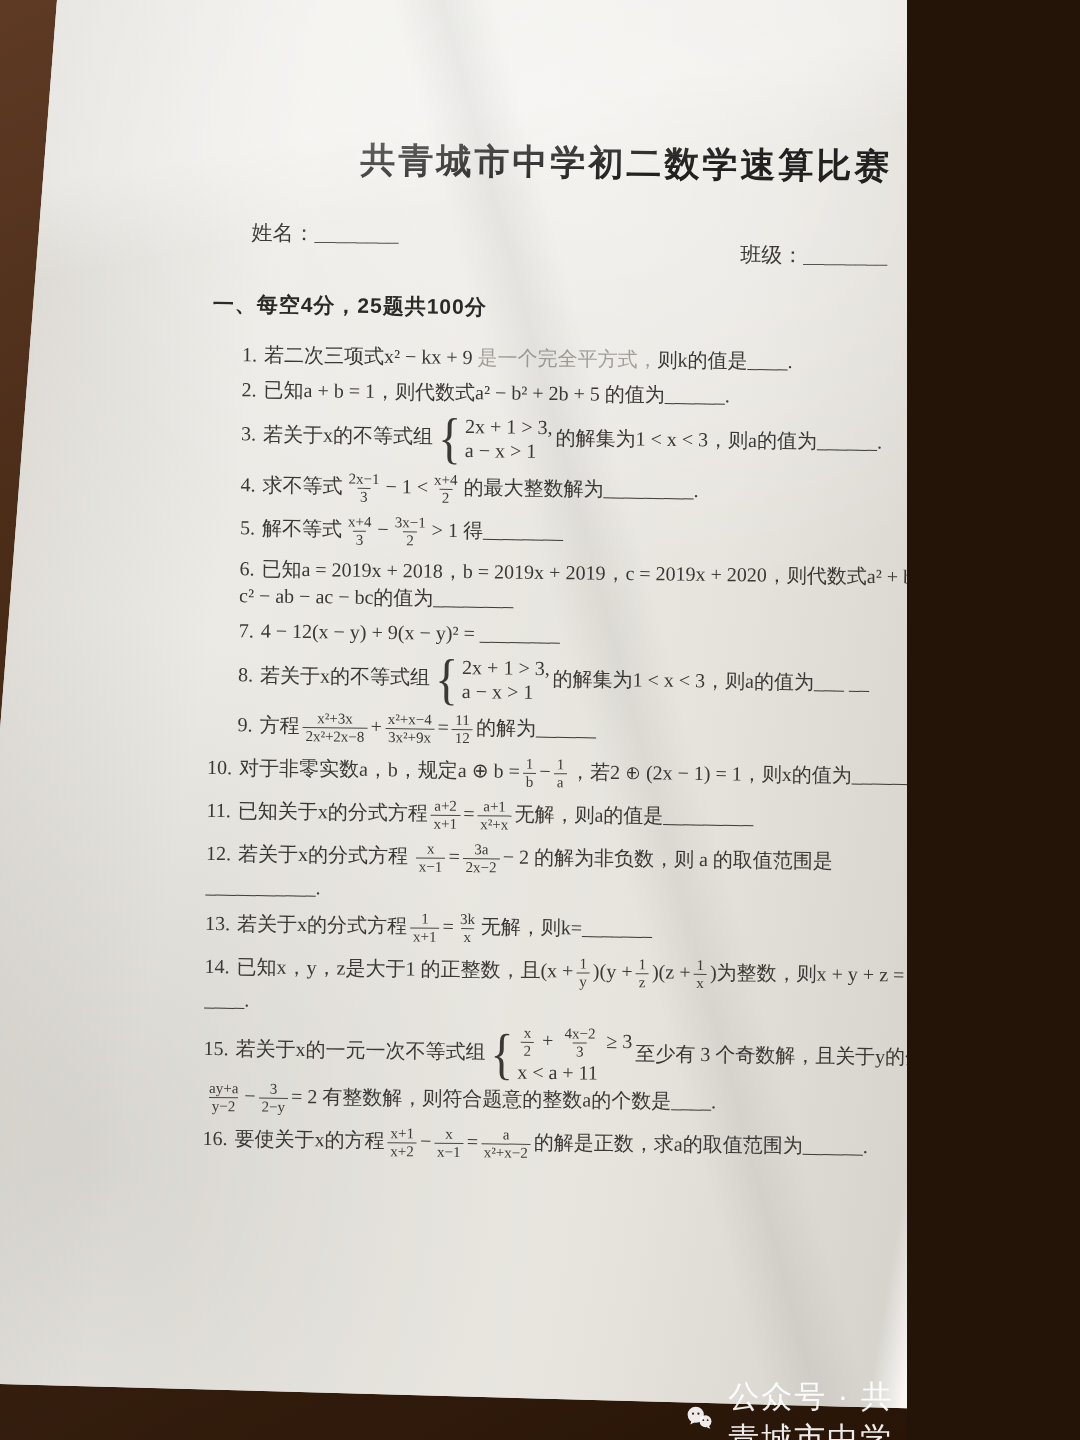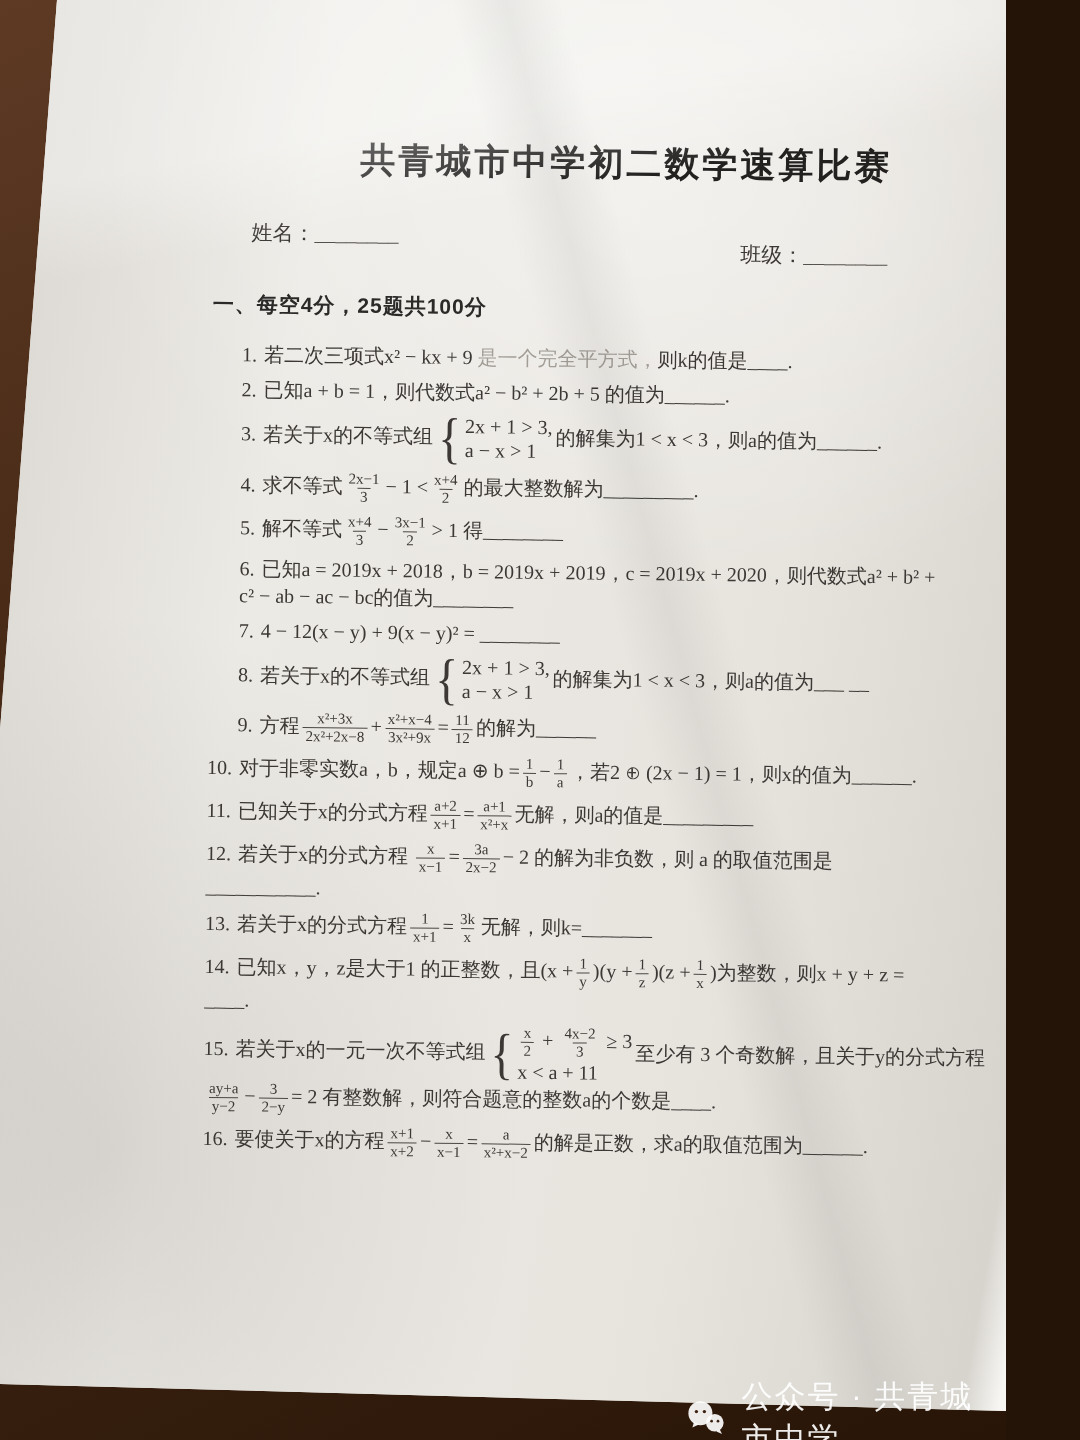--- a/index.html
+++ b/index.html
@@ -1,17 +1,17 @@
 <!DOCTYPE html>
 <html><head>
 <meta charset="utf-8">
 <style>
   html,body{margin:0;padding:0;}
   body{background:#241307;font-family:"Liberation Serif",serif;}
-  .scene{position:relative;width:1006px;height:1440px;overflow:hidden;
+  .scene{position:relative;width:907px;height:1440px;overflow:hidden;
     background:linear-gradient(155deg,#5e3a24 0%,#4a2c18 30%,#3b2211 62%,#281507 100%);}
   .paper{position:absolute;inset:0;
     clip-path:polygon(57px 0,1050px 0,1047px 700px,1043px 1412px,0 1384px,0 730px);
     background:
       radial-gradient(900px 700px at 65% 12%, rgba(255,255,255,.45), rgba(255,255,255,0) 62%),
       radial-gradient(700px 900px at 10% 80%, rgba(120,115,108,.18), rgba(120,115,108,0) 60%),
       linear-gradient(100deg,#d9d6d0 0%,#eceae5 28%,#e7e4de 70%,#d7d4ce 96%,#f7f6f3 99%),
       #e8e5df;}
   .paper::after{content:"";position:absolute;inset:0;pointer-events:none;
     background:

